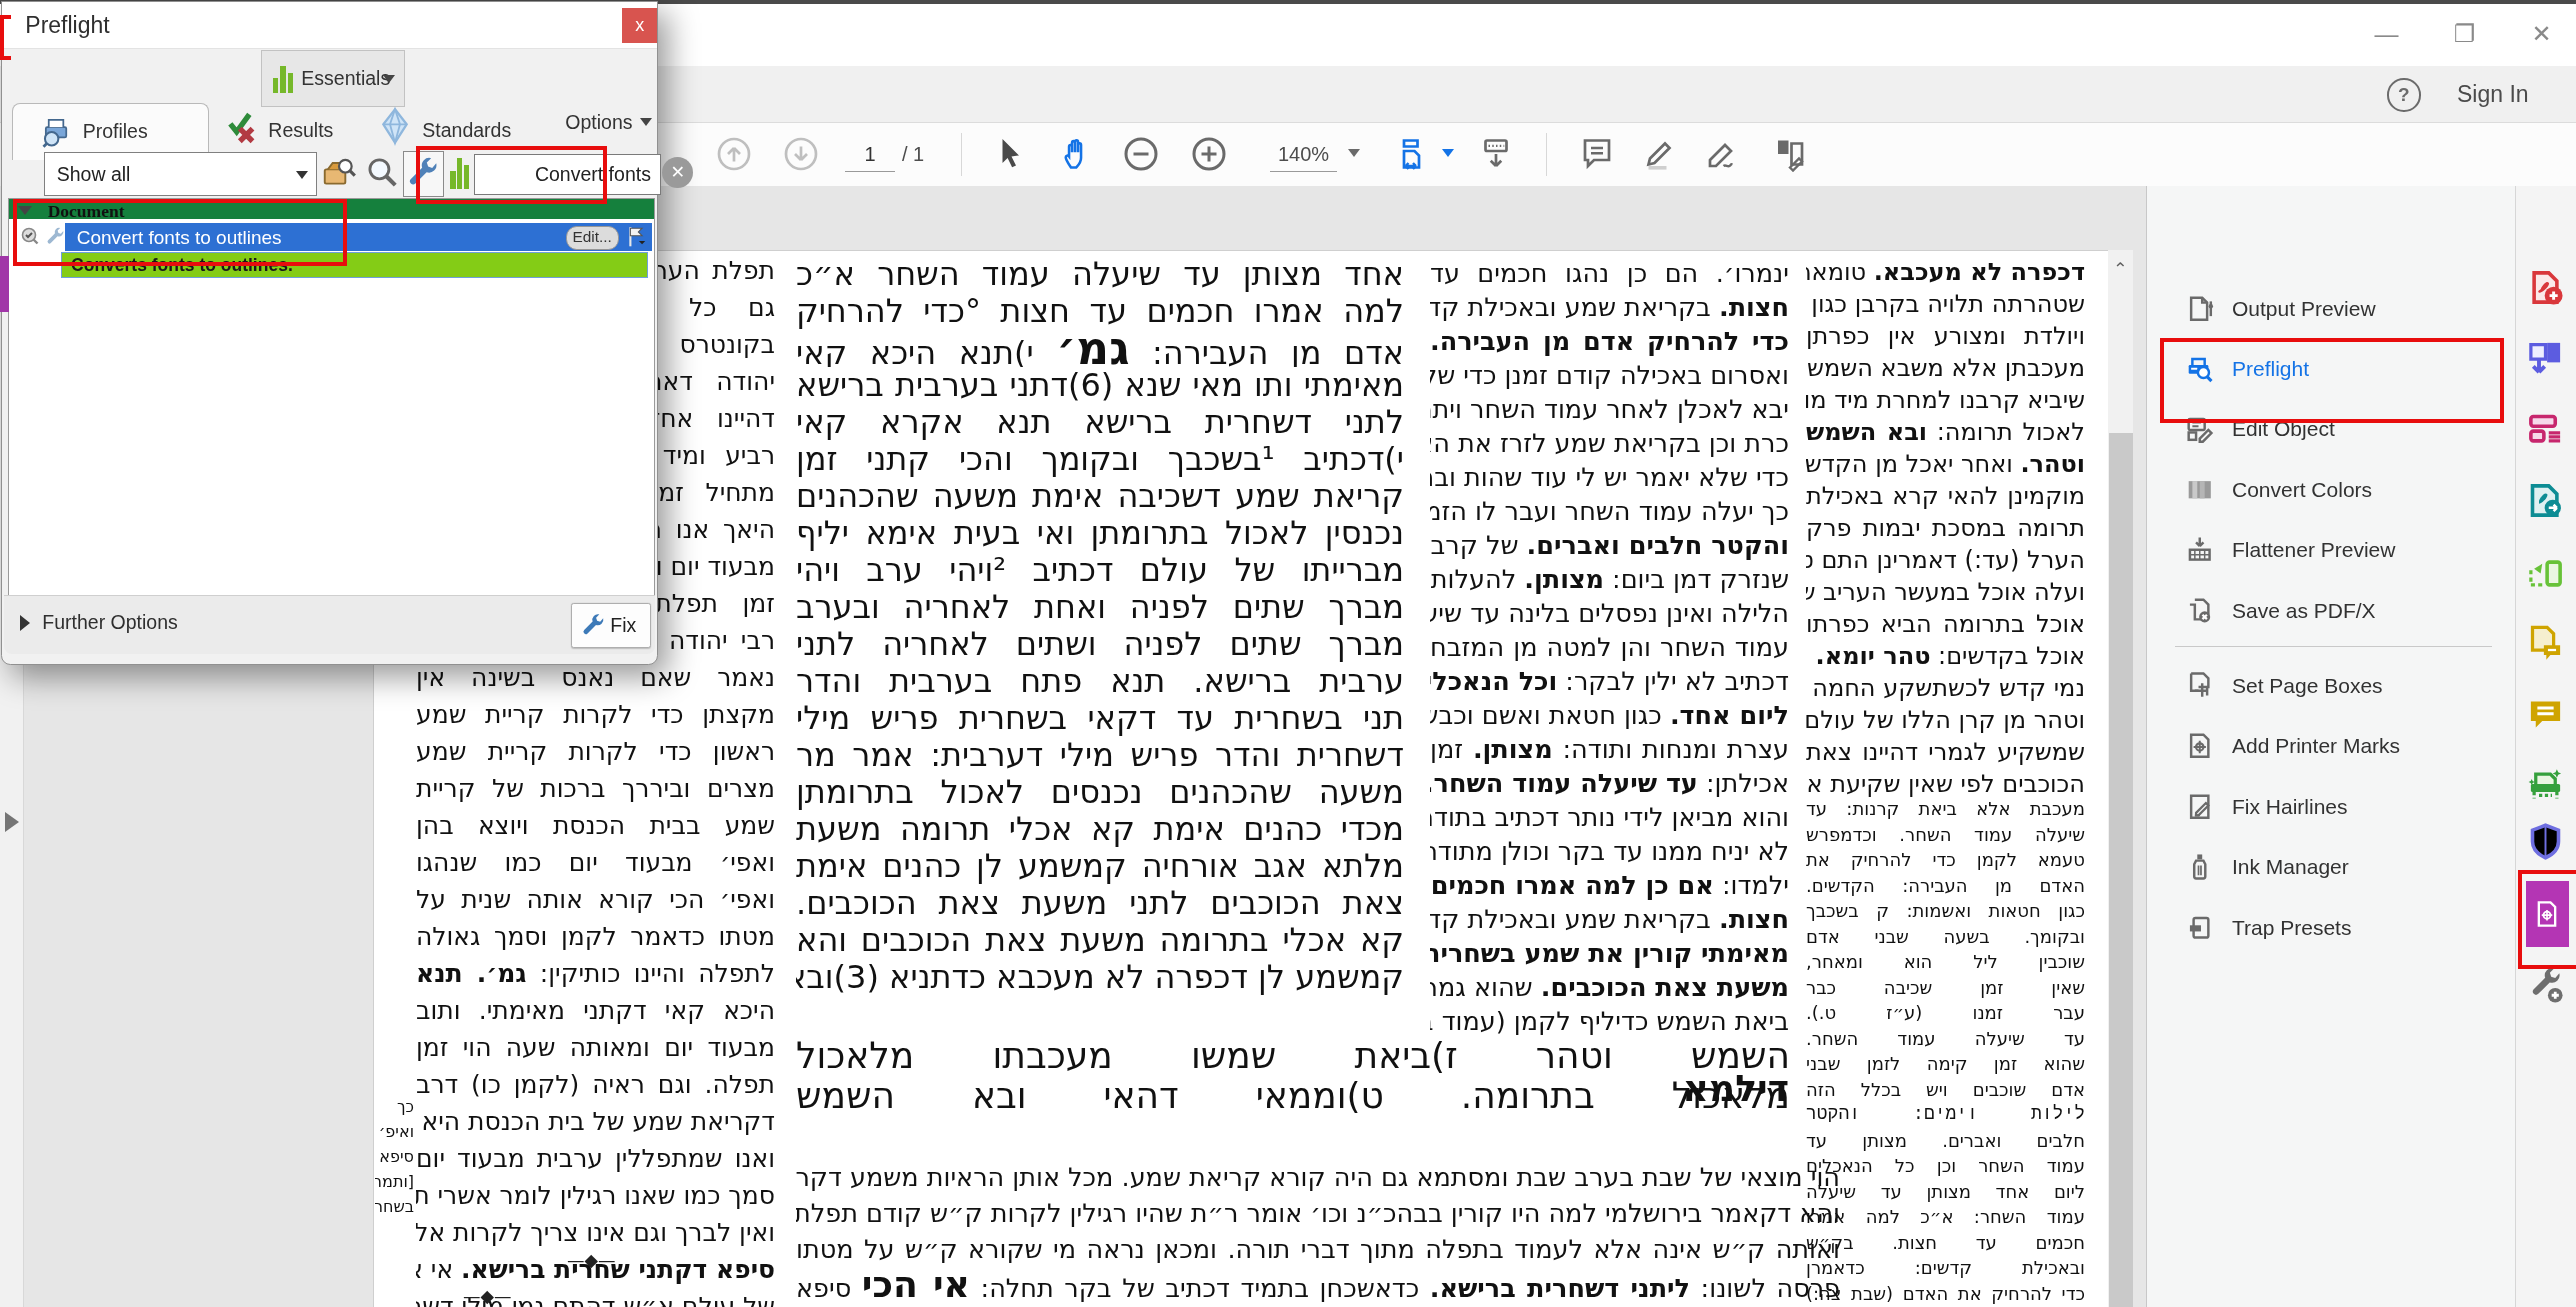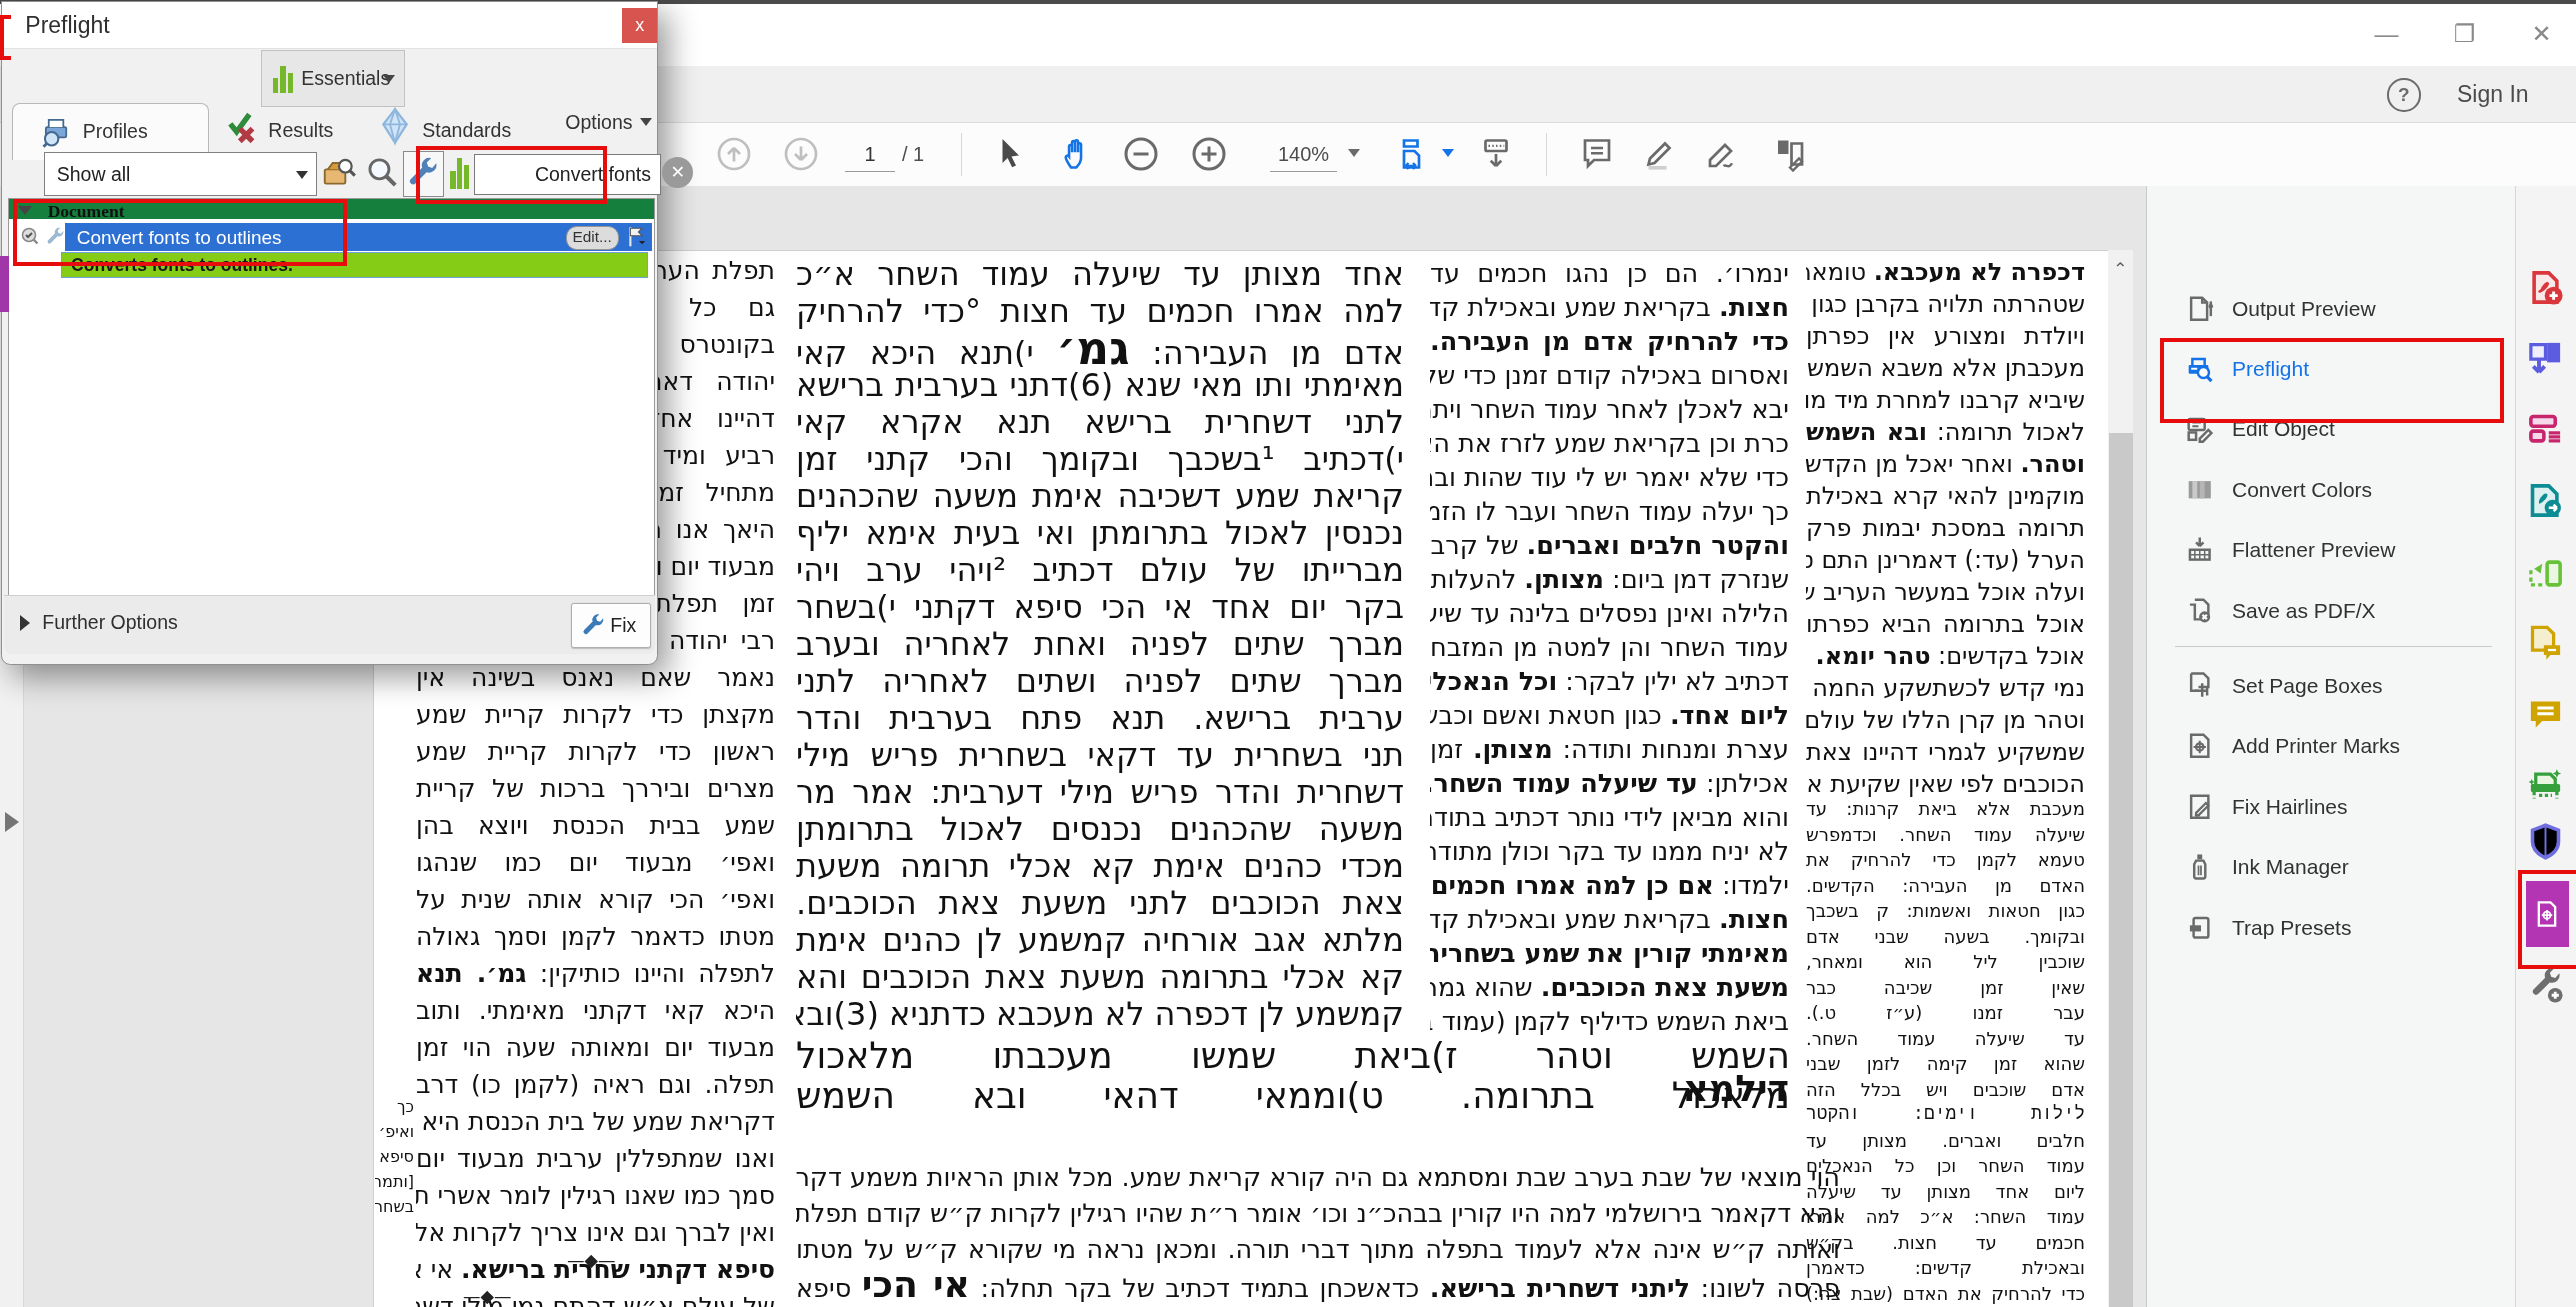--- a/index.html
+++ b/index.html
@@ -234,30 +234,29 @@
     <div class="col" style="left: 796px; top: 256px; width: 608px; font-size: 32px;">
       <div class="ln" style="height: 37px; line-height: 37px;">אחד מצותן עד שיעלה עמוד השחר א״כ</div>
       <div class="ln" style="height: 37px; line-height: 37px;">למה אמרו חכמים עד חצות °כדי להרחיק</div>
       <div class="ln" style="height: 37px; line-height: 37px;">אדם מן העבירה: <span class="xl">גמ׳</span> י)תנא היכא קאי</div>
       <div class="ln" style="height: 37px; line-height: 37px;">מאימתי ותו מאי שנא (6)דתני בערבית ברישא</div>
       <div class="ln" style="height: 37px; line-height: 37px;">לתני דשחרית ברישא תנא אקרא קאי</div>
       <div class="ln" style="height: 37px; line-height: 37px;">י)דכתיב ¹בשכבך ובקומך והכי קתני זמן</div>
       <div class="ln" style="height: 37px; line-height: 37px;">קריאת שמע דשכיבה אימת משעה שהכהנים</div>
       <div class="ln" style="height: 37px; line-height: 37px;">נכנסין לאכול בתרומתן ואי בעית אימא יליף</div>
       <div class="ln" style="height: 37px; line-height: 37px;">מברייתו של עולם דכתיב ²ויהי ערב ויהי</div>
-      <div class="ln" style="height: 37px; line-height: 37px;">בקר יום אחד אי הכי סיפא דקתני י)בשחר</div>
       <div class="ln" style="height: 37px; line-height: 37px;">מברך שתים לפניה ואחת לאחריה ובערב</div>
       <div class="ln" style="height: 37px; line-height: 37px;">מברך שתים לפניה ושתים לאחריה לתני</div>
       <div class="ln" style="height: 37px; line-height: 37px;">ערבית ברישא. תנא פתח בערבית והדר</div>
       <div class="ln" style="height: 37px; line-height: 37px;">תני בשחרית עד דקאי בשחרית פריש מילי</div>
       <div class="ln" style="height: 37px; line-height: 37px;">דשחרית והדר פריש מילי דערבית: אמר מר</div>
       <div class="ln" style="height: 37px; line-height: 37px;">משעה שהכהנים נכנסים לאכול בתרומתן</div>
       <div class="ln" style="height: 37px; line-height: 37px;">מכדי כהנים אימת קא אכלי תרומה משעת</div>
+      <div class="ln" style="height: 37px; line-height: 37px;">מלתא אגב אורחיה קמשמע לן כהנים אימת</div>
       <div class="ln" style="height: 37px; line-height: 37px;">צאת הכוכבים לתני משעת צאת הכוכבים.</div>
-      <div class="ln" style="height: 37px; line-height: 37px;">מלתא אגב אורחיה קמשמע לן כהנים אימת</div>
       <div class="ln" style="height: 37px; line-height: 37px;">קא אכלי בתרומה משעת צאת הכוכבים והא</div>
       <div class="ln" style="height: 37px; line-height: 37px;">קמשמע לן דכפרה לא מעכבא כדתניא (3)ובא</div>
     </div>
     <div class="col" style="left: 796px; top: 1036px; width: 994px; font-size: 36px;">
       <div class="ln" style="height: 40px; line-height: 40px;">השמש וטהר ז)ביאת שמשו מעכבתו מלאכול</div>
       <div class="ln" style="height: 40px; line-height: 40px;">מלאכול בתרומה. ט)וממאי דהאי ובא השמש</div>
     </div>
     <div class="col" style="left: 1430px; top: 256px; width: 359px; font-size: 25.5px;">
       <div class="ln" style="height: 34px; line-height: 34px;">ינמרו׳. הם כן נהגו חכמים עד</div>
       <div class="ln" style="height: 34px; line-height: 34px;"><b>חצות.</b> בקריאת שמע ובאכילת קדשים:</div>

